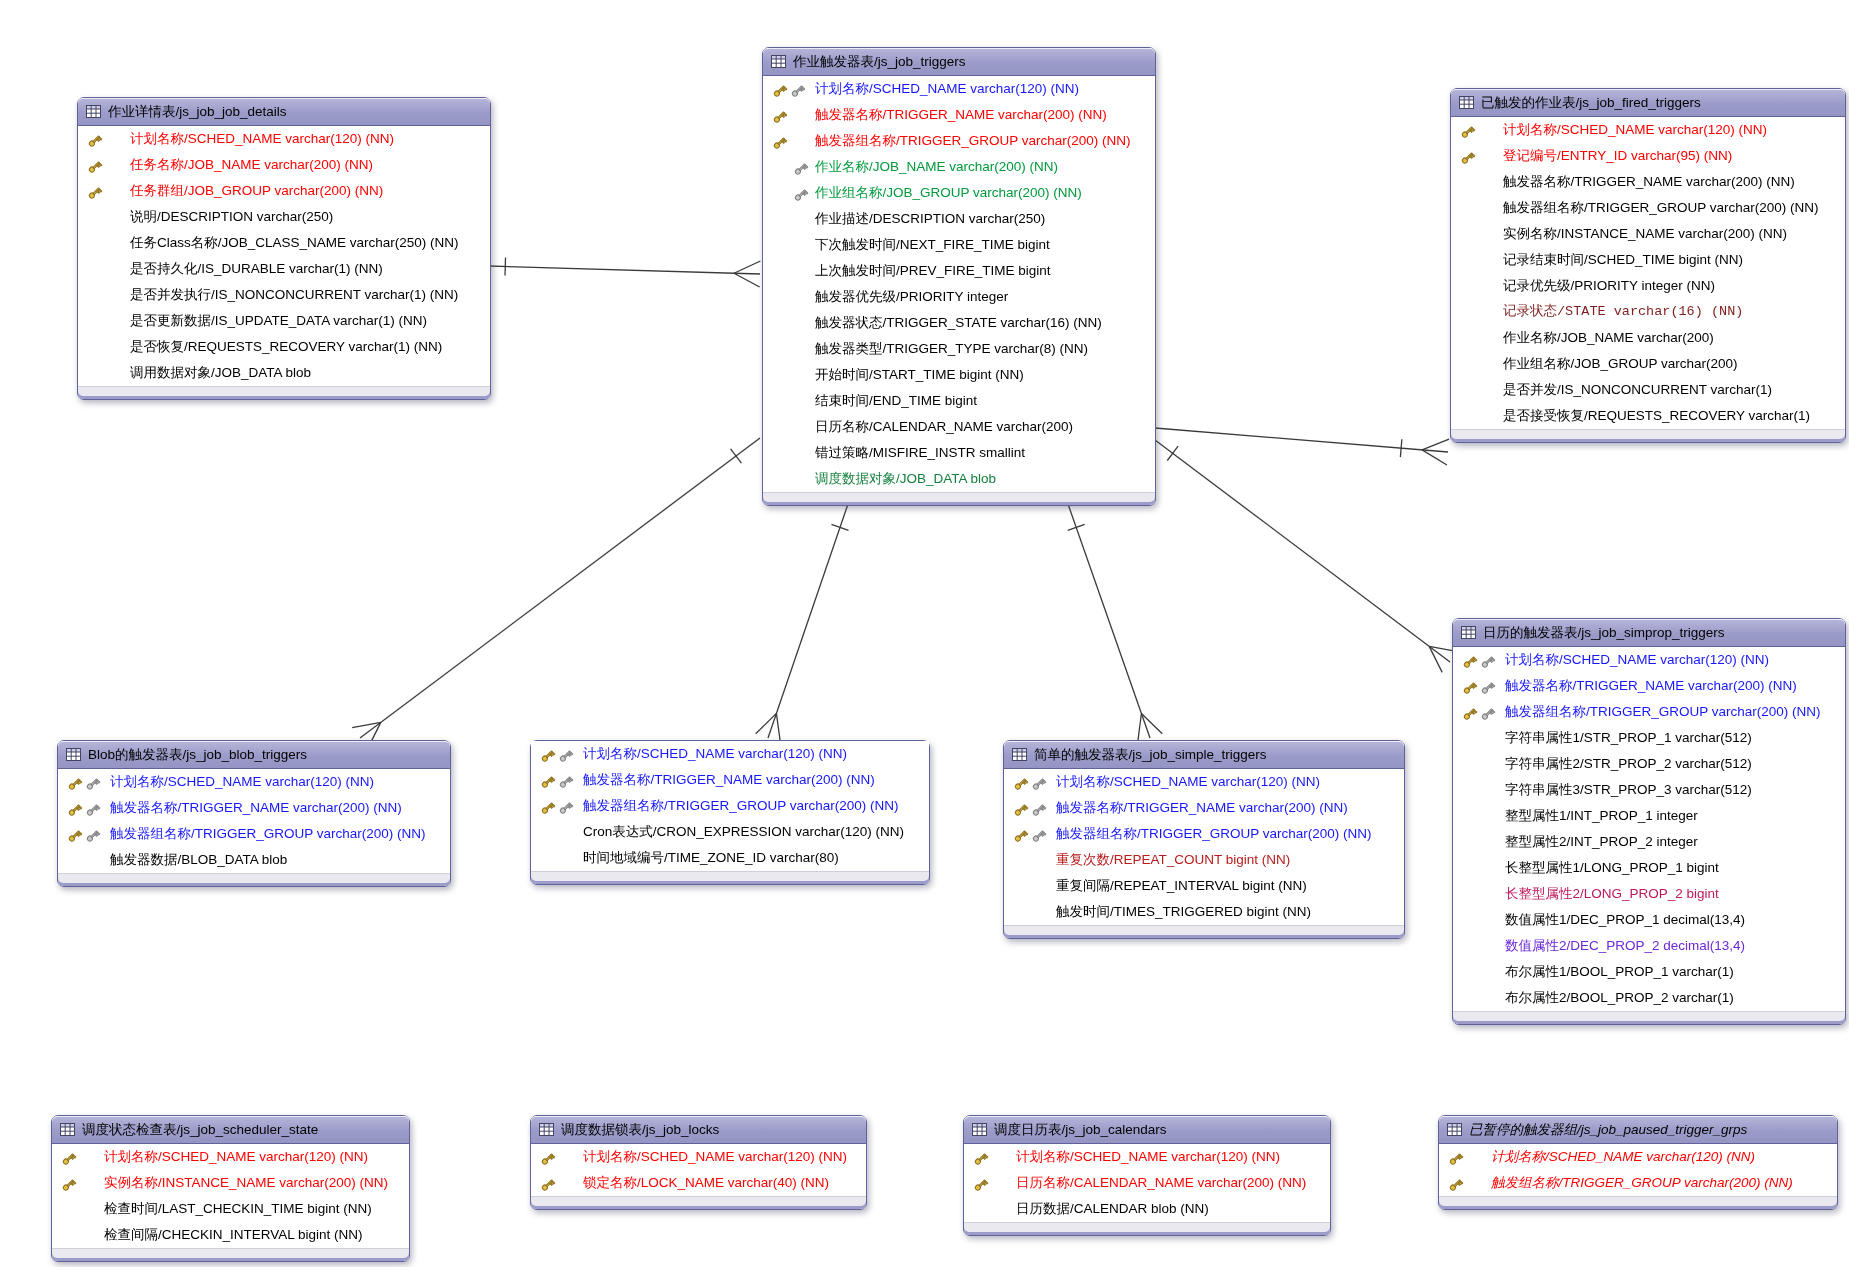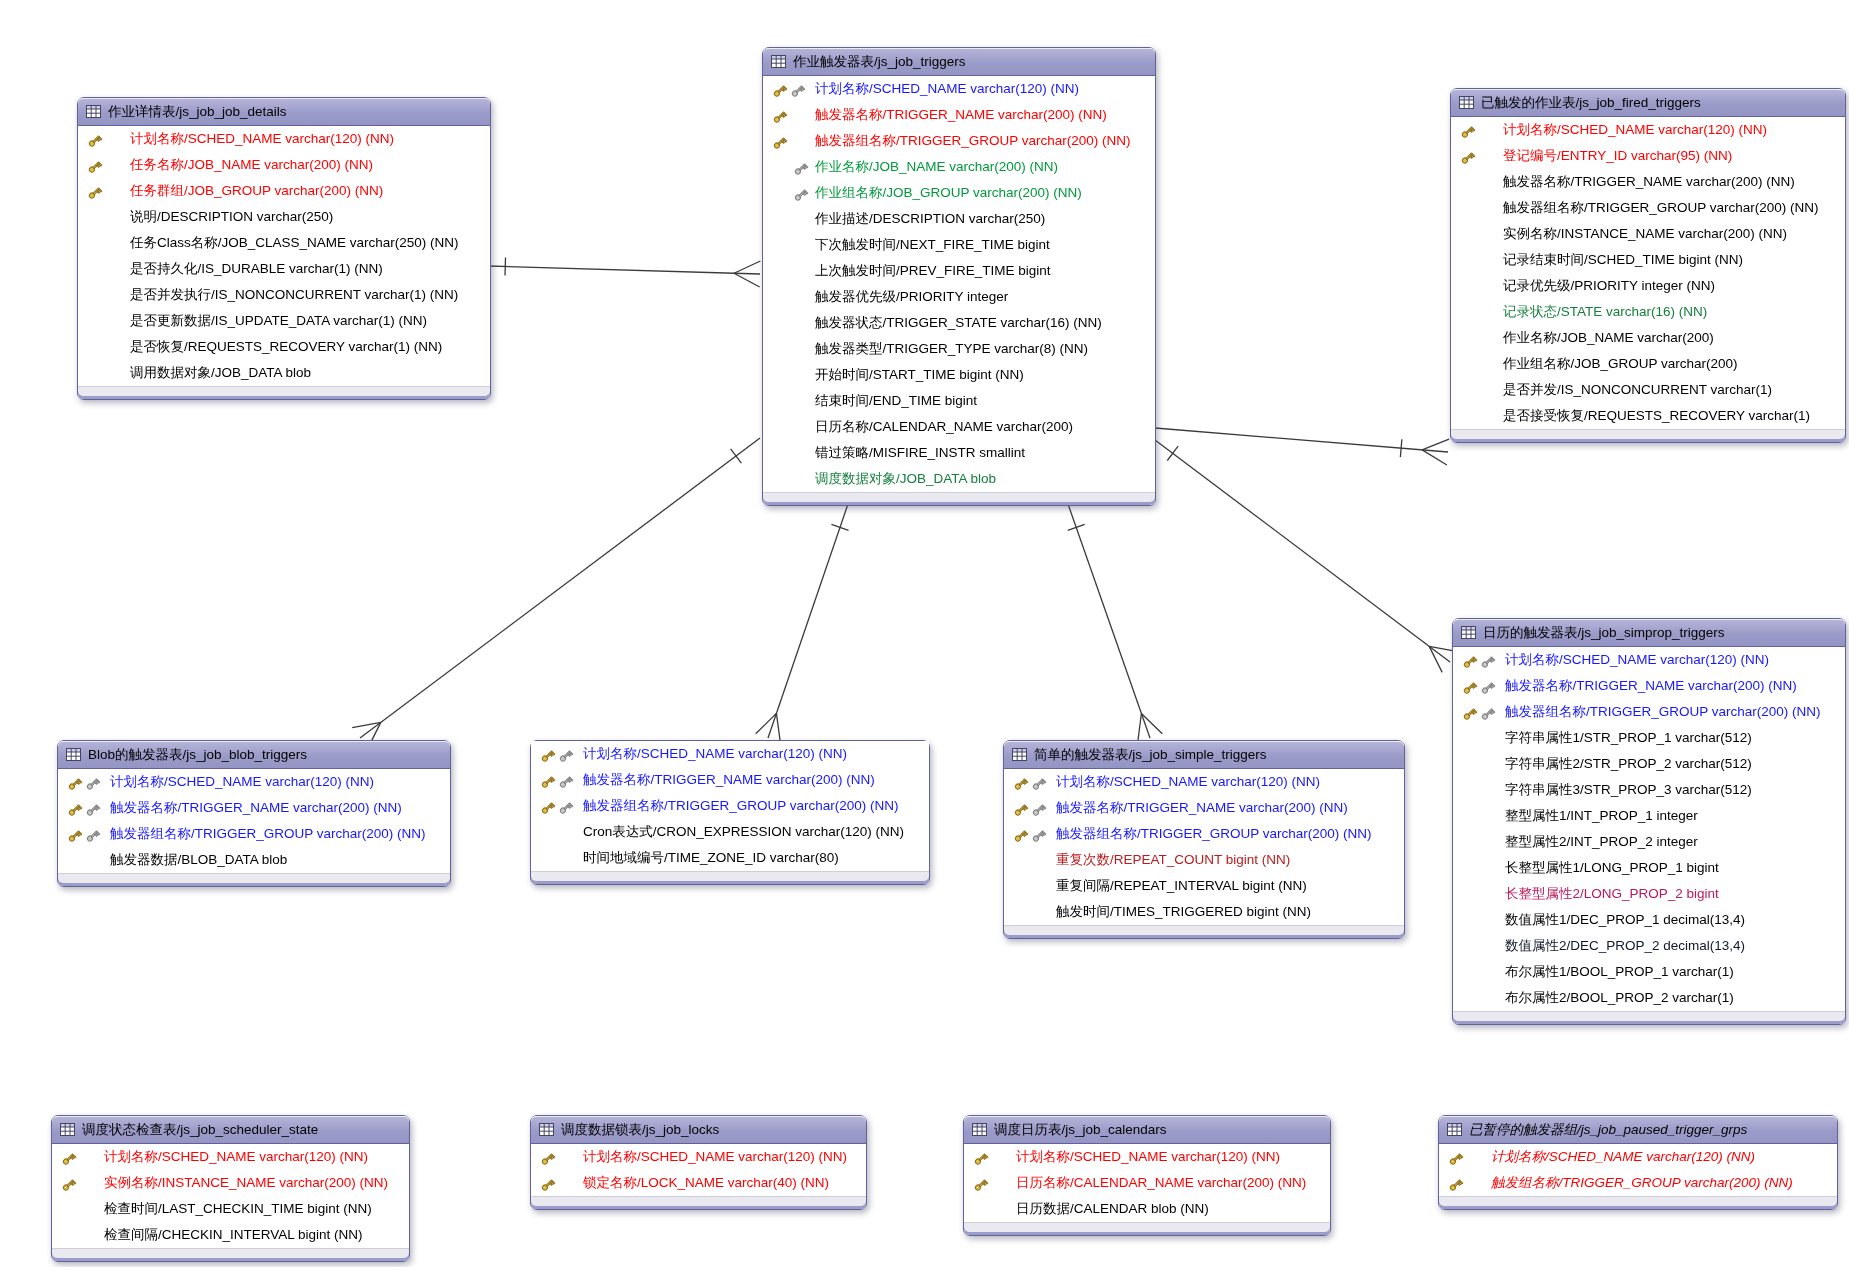--- a/index.html
+++ b/index.html
@@ -300,21 +300,21 @@
         <div class="tbl-row">
           <span class="fld" style="color: rgb(0, 0, 0);">实例名称/INSTANCE_NAME varchar(200) (NN)</span>
         </div>
         <div class="tbl-row">
           <span class="fld" style="color: rgb(0, 0, 0);">记录结束时间/SCHED_TIME bigint (NN)</span>
         </div>
         <div class="tbl-row">
           <span class="fld" style="color: rgb(0, 0, 0);">记录优先级/PRIORITY integer (NN)</span>
         </div>
         <div class="tbl-row">
-          <span class="fld" style="color: #15803d;">记录状态/STATE varchar(16) (NN)</span>
+          <span class="fld" style="color: #7f1d1d; font-family: Liberation Mono, monospace;">记录状态/STATE varchar(16) (NN)</span>
         </div>
         <div class="tbl-row">
           <span class="fld" style="color: rgb(0, 0, 0);">作业名称/JOB_NAME varchar(200)</span>
         </div>
         <div class="tbl-row">
           <span class="fld" style="color: rgb(0, 0, 0);">作业组名称/JOB_GROUP varchar(200)</span>
         </div>
         <div class="tbl-row">
           <span class="fld" style="color: rgb(0, 0, 0);">是否并发/IS_NONCONCURRENT varchar(1)</span>
         </div>
@@ -641,21 +641,21 @@
         <div class="tbl-row">
           <span class="fld" style="color: rgb(0, 0, 0);">长整型属性1/LONG_PROP_1 bigint</span>
         </div>
         <div class="tbl-row">
           <span class="fld" style="color: #be185d;">长整型属性2/LONG_PROP_2 bigint</span>
         </div>
         <div class="tbl-row">
           <span class="fld" style="color: rgb(0, 0, 0);">数值属性1/DEC_PROP_1 decimal(13,4)</span>
         </div>
         <div class="tbl-row">
-          <span class="fld" style="color: #0f172a;">数值属性2/DEC_PROP_2 decimal(13,4)</span>
+          <span class="fld" style="color: #6d28d9;">数值属性2/DEC_PROP_2 decimal(13,4)</span>
         </div>
         <div class="tbl-row">
           <span class="fld" style="color: rgb(0, 0, 0);">布尔属性1/BOOL_PROP_1 varchar(1)</span>
         </div>
         <div class="tbl-row">
           <span class="fld" style="color: rgb(0, 0, 0);">布尔属性2/BOOL_PROP_2 varchar(1)</span>
         </div>
       </div>
       <div class="tbl-footer"></div>
     </div>

